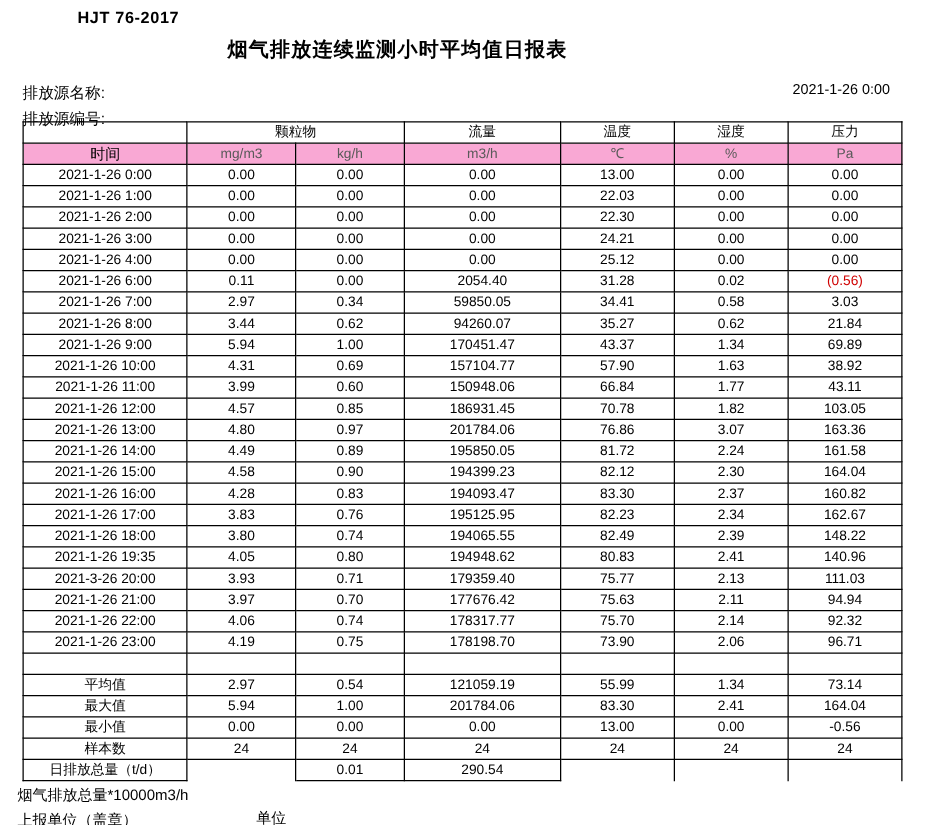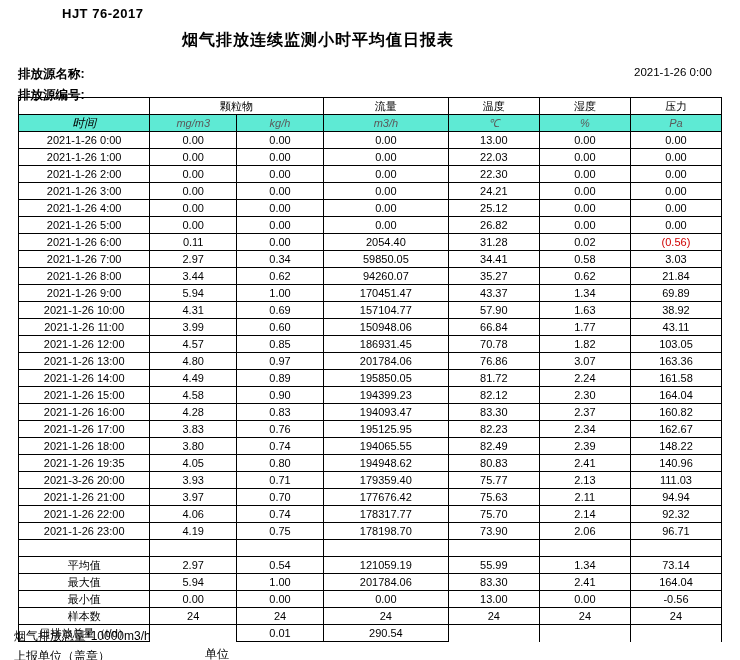--- a/index.html
+++ b/index.html
@@ -32,21 +32,21 @@
     text-align: center;
     font-size: 16px;
     font-weight: bold;
     letter-spacing: 1px;
   }
   .meta {
     position: absolute;
     left: 18px;
     top: 64px;
     font-size: 12.5px;
-    font-weight: bold;
+    font-weight: normal;
     line-height: 21px;
   }
   .meta-date {
     position: absolute;
     right: 28px;
     top: 66px;
     font-size: 11.5px;
     font-weight: normal;
   }
   table.report {
@@ -71,26 +71,25 @@
   .c3 { width: 118px; }
   .c4 { width: 86px; }
   .c5 { width: 86px; }
   .c6 { width: 86px; }
   .hdr-row td {
     height: 28px;
     line-height: 28px;
     font-size: 12.5px;
   }
   .unit-row td {
-    background: #5eead4;
+    background: #f9a8d4;
     color: #5a5a5a;
     font-size: 10.5px;
     height: 17px;
     line-height: 17px;
-    font-style: italic;
   }
   .unit-row td.time-cell {
     color: #000000;
     font-size: 12px;
   }
   .data-row td {
     height: 16.2px;
     line-height: 16.2px;
   }
   .val-red { color: #d00000; }
@@ -204,29 +203,20 @@
       <tr class="data-row">
         <td>2021-1-26 4:00</td>
         <td>0.00</td>
         <td>0.00</td>
         <td>0.00</td>
         <td>25.12</td>
         <td>0.00</td>
         <td>0.00</td>
       </tr>
       <tr class="data-row">
-        <td>2021-1-26 5:00</td>
-        <td>0.00</td>
-        <td>0.00</td>
-        <td>0.00</td>
-        <td>26.82</td>
-        <td>0.00</td>
-        <td>0.00</td>
-      </tr>
-      <tr class="data-row">
         <td>2021-1-26 6:00</td>
         <td>0.11</td>
         <td>0.00</td>
         <td>2054.40</td>
         <td>31.28</td>
         <td>0.02</td>
         <td class="val-red">(0.56)</td>
       </tr>
       <tr class="data-row">
         <td>2021-1-26 7:00</td>

